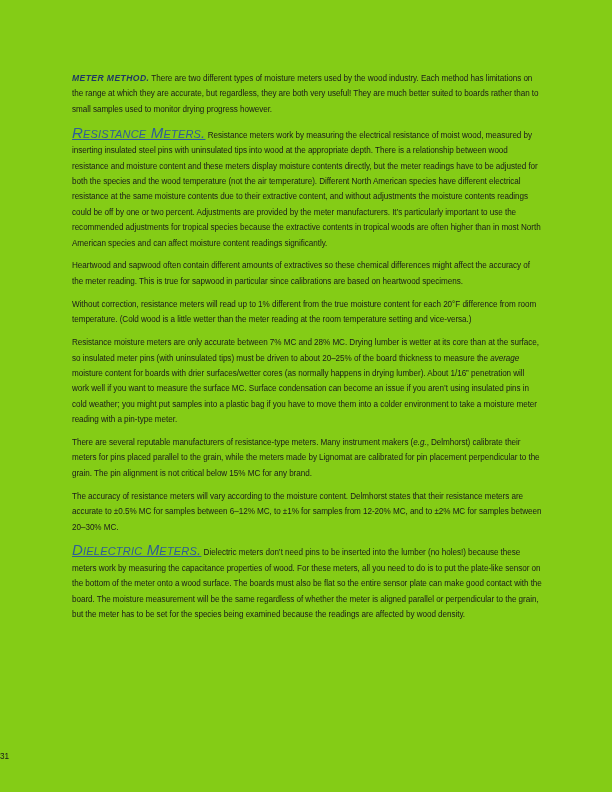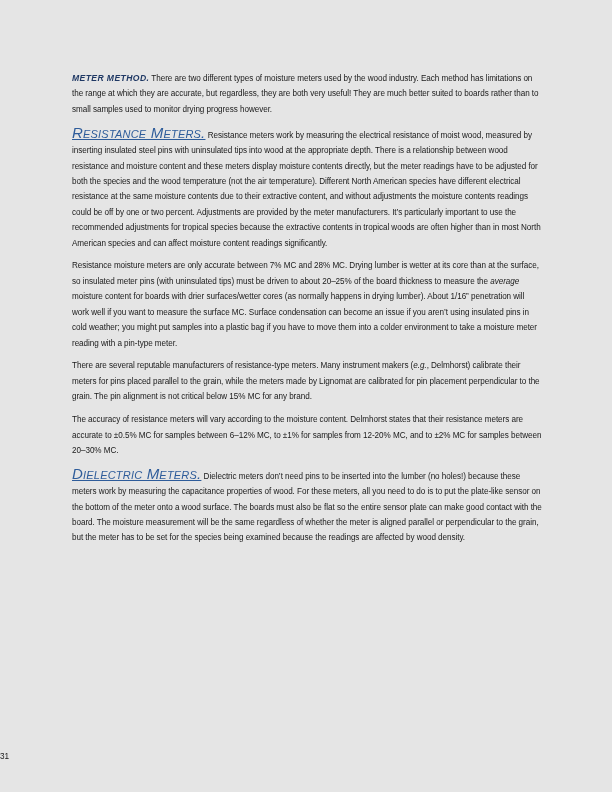--- a/index.html
+++ b/index.html
@@ -1,19 +1,19 @@
 <!DOCTYPE html>
 <html><head>
   <meta charset="utf-8">
   <style>
     html, body { margin: 0; padding: 0; background: #ffffff; }
     body { width: 612px; height: 792px; position: relative; overflow: hidden; }
     .page {
       position: absolute; left: 0; top: 0; width: 612px; height: 792px;
-      background: #e5e5e5;
+      background: #84cc16;
     }
     .content {
       position: absolute; left: 72px; top: 71px; width: 470px;
       font-family: "Liberation Sans", sans-serif;
       font-size: 8.15px;
       line-height: 15.4px;
       color: #1a1a1a;
       letter-spacing: -0.05px;
     }
     p { margin: 0 0 7.5px 0; }
@@ -38,21 +38,23 @@
   <div class="content">
 
     <p>
       <span class="heading-main">METER METHOD.</span><span> There are two different types of moisture meters used by the wood industry. Each method has limitations on the range at which they are accurate, but regardless, they are both very useful! They are much better suited to boards rather than to small samples used to monitor drying progress however.</span>
     </p>
 
     <p>
       <span class="heading-sub">Resistance Meters.</span><span> Resistance meters work by measuring the electrical resistance of moist wood, measured by inserting insulated steel pins with uninsulated tips into wood at the appropriate depth. There is a relationship between wood resistance and moisture content and these meters display moisture contents directly, but the meter readings have to be adjusted for both the species and the wood temperature (not the air temperature). Different North American species have different electrical resistance at the same moisture contents due to their extractive content, and without adjustments the moisture contents readings could be off by one or two percent. Adjustments are provided by the meter manufacturers. It’s particularly important to use the recommended adjustments for tropical species because the extractive contents in tropical woods are often higher than in most North American species and can affect moisture content readings significantly.</span>
     </p>
 
+    <p>Heartwood and sapwood often contain different amounts of extractives so these chemical differences might affect the accuracy of the meter reading. This is true for sapwood in particular since calibrations are based on heartwood specimens.</p>
 
+    <p>Without correction, resistance meters will read up to 1% different from the true moisture content for each 20°F difference from room temperature. (Cold wood is a little wetter than the meter reading at the room temperature setting and vice-versa.)</p>
 
     <p>
       <span>Resistance moisture meters are only accurate between 7% MC and 28% MC. Drying lumber is wetter at its core than at the surface, so insulated meter pins (with uninsulated tips) must be driven to about 20–25% of the board thickness to measure the </span><em>average</em><span> moisture content for boards with drier surfaces/wetter cores (as normally happens in drying lumber). About 1/16” penetration will work well if you want to measure the surface MC. Surface condensation can become an issue if you aren’t using insulated pins in cold weather; you might put samples into a plastic bag if you have to move them into a colder environment to take a moisture meter reading with a pin-type meter.</span>
     </p>
 
     <p>
       <span>There are several reputable manufacturers of resistance-type meters. Many instrument makers (</span><em>e.g.</em><span>, Delmhorst) calibrate their meters for pins placed parallel to the grain, while the meters made by Lignomat are calibrated for pin placement perpendicular to the grain. The pin alignment is not critical below 15% MC for any brand.</span>
     </p>
 
     <p>The accuracy of resistance meters will vary according to the moisture content. Delmhorst states that their resistance meters are accurate to ±0.5% MC for samples between 6–12% MC, to ±1% for samples from 12-20% MC, and to ±2% MC for samples between 20–30% MC.</p>

